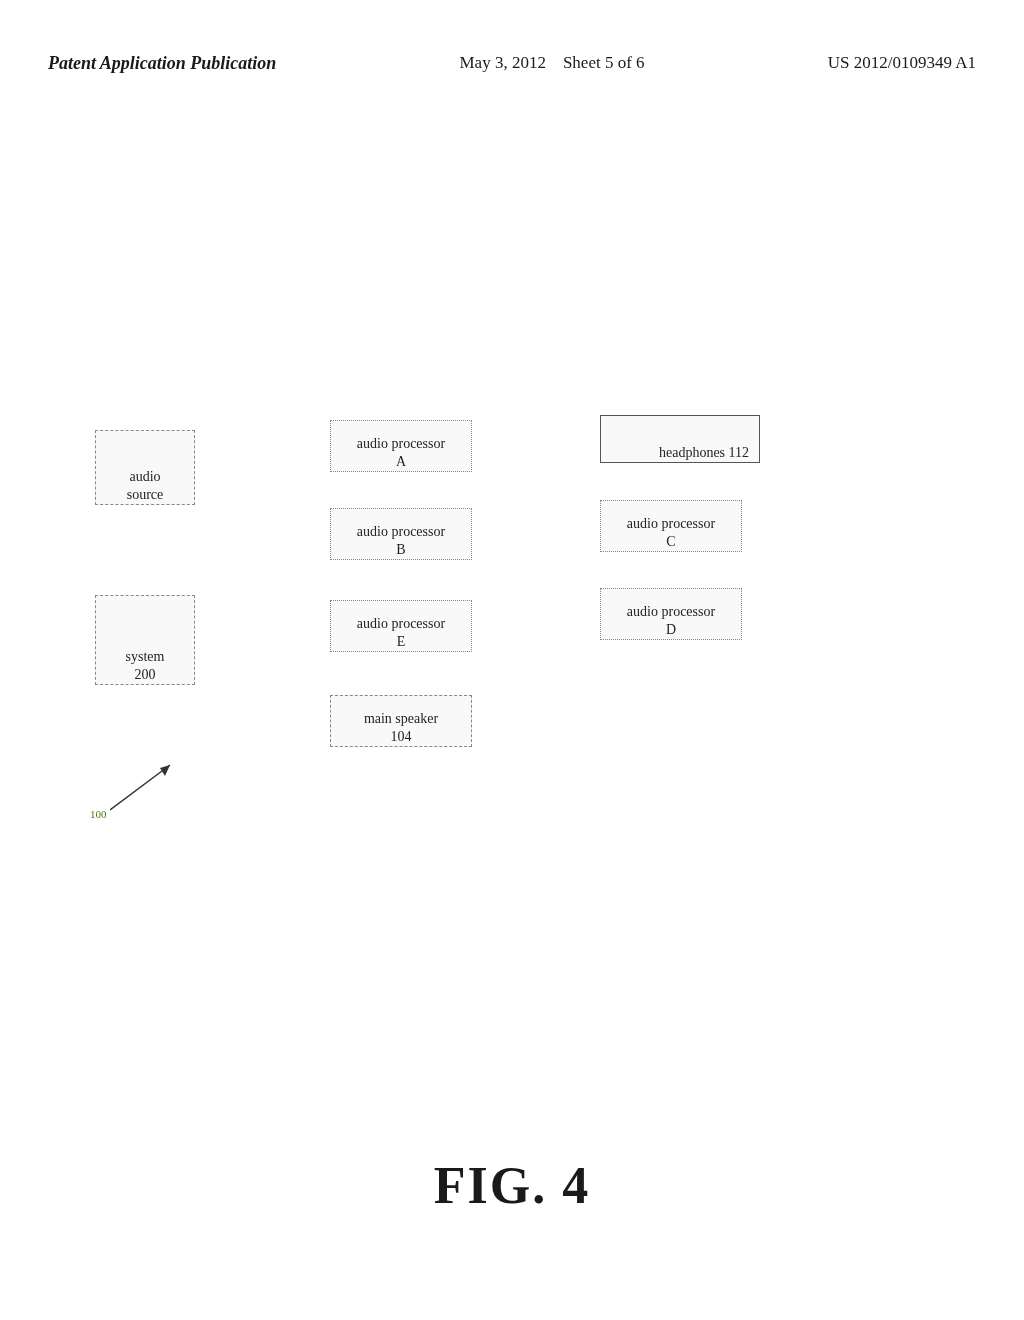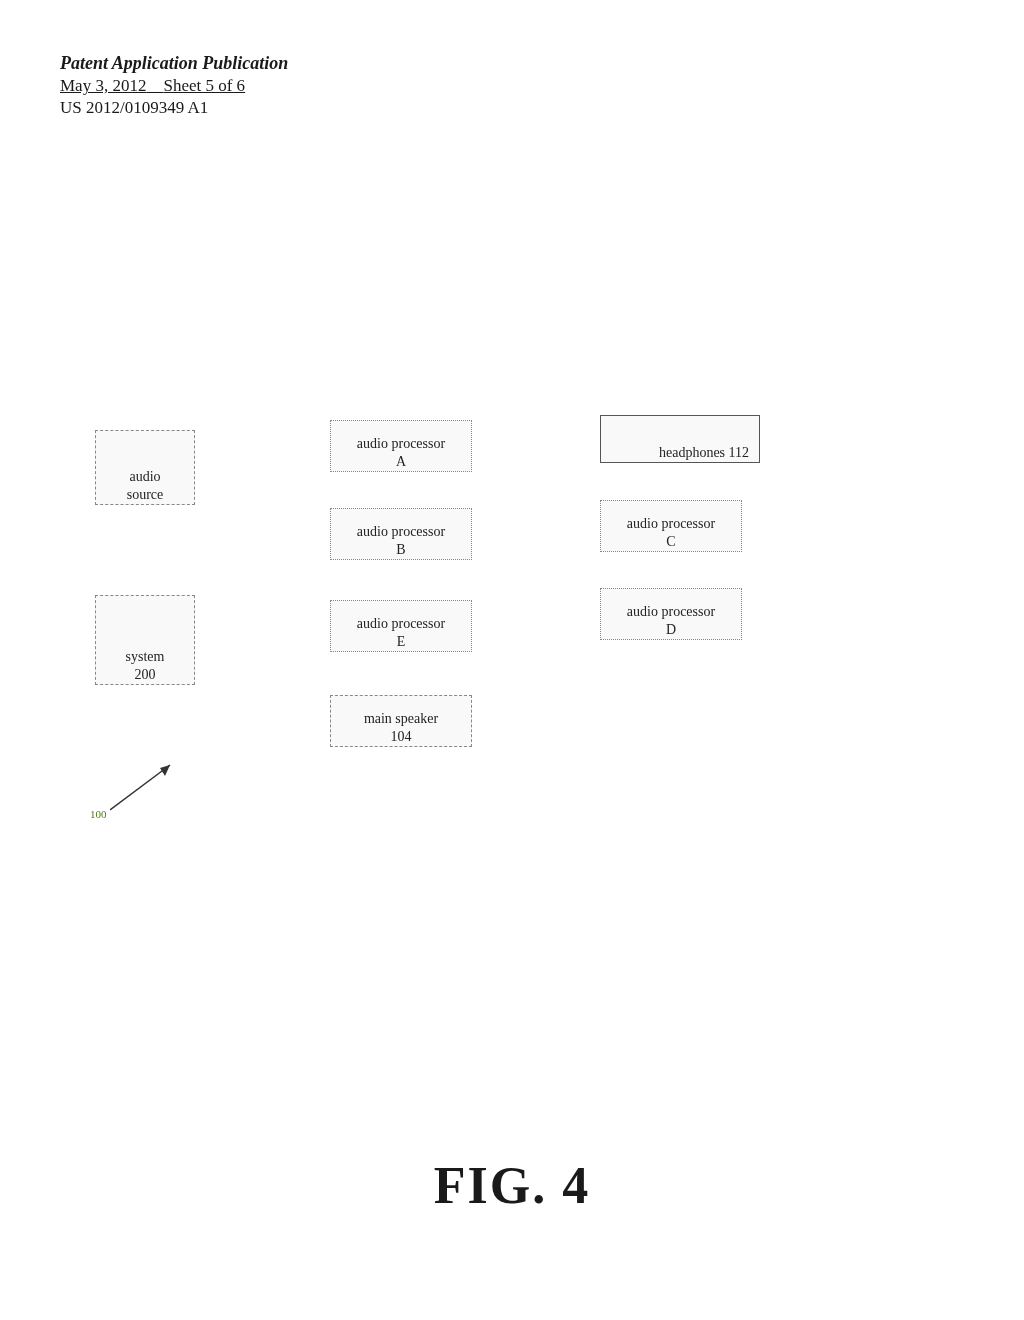--- a/index.html
+++ b/index.html
@@ -22,38 +22,36 @@
 
     
     .header {
       position: absolute;
       top: 52px;
       left: 0;
       right: 0;
       display: flex;
       justify-content: space-between;
       align-items: flex-start;
-      padding: 0 60px;
-      flex-direction: column;
+      padding: 0 48px;
     }
 
     .header-left {
       font-size: 18px;
       font-weight: bold;
       font-style: italic;
       color: #1a1a1a;
       line-height: 1.3;
     }
 
     .header-middle {
       font-size: 17px;
       color: #1a1a1a;
       text-align: center;
       line-height: 1.3;
-      text-decoration: underline;
     }
 
     .header-right {
       font-size: 17px;
       color: #1a1a1a;
       text-align: right;
       line-height: 1.3;
     }
 
     

